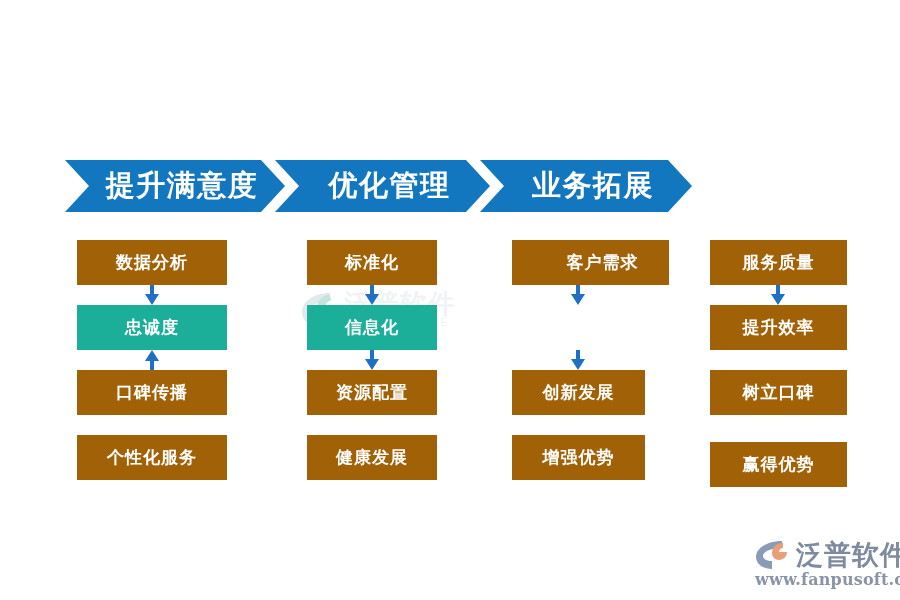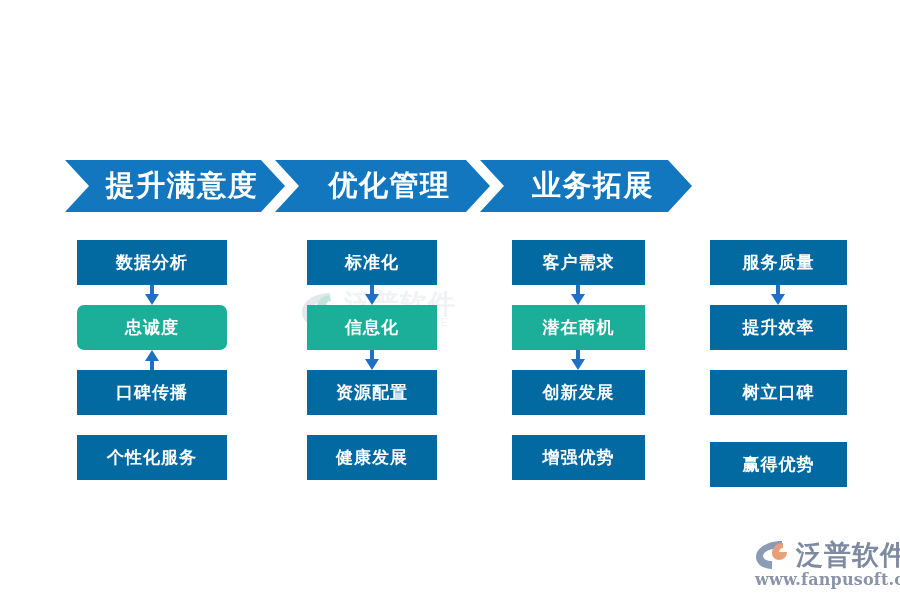--- a/index.html
+++ b/index.html
@@ -106,21 +106,21 @@
     align-items: center;
     justify-content: center;
     color: #ffffff;
     font-family: "DejaVu Serif", "Liberation Serif", serif;
     font-size: 17px;
     font-weight: 700;
     letter-spacing: 1px;
     white-space: nowrap;
     z-index: 4;
   }
-  .node-box.blue { background: #0369a1; }
+  .node-box.blue { background: #a16207; }
   .node-box.teal { background: #1bae99; }
 
   
   .connector {
     position: absolute;
     z-index: 5;
   }
   .connector svg { display: block; }
 
   
@@ -198,21 +198,21 @@
   </div>
 
 
   <div class="node-box blue" style="left:77px; top:240px; width:150px;">数据分析</div>
   <div class="connector" style="left:145px; top:285px;">
     <svg width="14" height="20" viewBox="0 0 14 20">
       <rect x="5" y="0" width="4" height="11" fill="#1f6fc4"></rect>
       <polygon points="0,9 14,9 7,20" fill="#1f6fc4"></polygon>
     </svg>
   </div>
-  <div class="node-box teal" style="left:77px; top:305px; width:150px;border-radius:7px;">忠诚度</div>
+  <div class="node-box teal" style="left:77px; top:305px; width:150px;">忠诚度</div>
   <div class="connector" style="left:145px; top:350px;">
     <svg width="14" height="20" viewBox="0 0 14 20">
       <rect x="5" y="9" width="4" height="11" fill="#1f6fc4"></rect>
       <polygon points="0,11 14,11 7,0" fill="#1f6fc4"></polygon>
     </svg>
   </div>
   <div class="node-box blue" style="left:77px; top:370px; width:150px;">口碑传播</div>
   <div class="node-box blue" style="left:77px; top:435px; width:150px;">个性化服务</div>
 
   <div class="node-box blue" style="left:307px; top:240px; width:130px;">标准化</div>
@@ -225,28 +225,27 @@
   <div class="node-box teal" style="left:307px; top:305px; width:130px;">信息化</div>
   <div class="connector" style="left:365px; top:350px;">
     <svg width="14" height="20" viewBox="0 0 14 20">
       <rect x="5" y="0" width="4" height="11" fill="#1f6fc4"></rect>
       <polygon points="0,9 14,9 7,20" fill="#1f6fc4"></polygon>
     </svg>
   </div>
   <div class="node-box blue" style="left:307px; top:370px; width:130px;">资源配置</div>
   <div class="node-box blue" style="left:307px; top:435px; width:130px;">健康发展</div>
 
-  <div class="node-box blue" style="left:512px; top:240px; width:133px;">客户需求</div>
+  <div class="node-box blue" style="left:512px; top:240px; width:133px;padding-left:24px;">客户需求</div>
   <div class="connector" style="left:571px; top:285px;">
     <svg width="14" height="20" viewBox="0 0 14 20">
       <rect x="5" y="0" width="4" height="11" fill="#1f6fc4"></rect>
       <polygon points="0,9 14,9 7,20" fill="#1f6fc4"></polygon>
     </svg>
   </div>
-  <div class="node-box teal" style="left:512px; top:305px; width:133px;">潜在商机</div>
   <div class="connector" style="left:571px; top:350px;">
     <svg width="14" height="20" viewBox="0 0 14 20">
       <rect x="5" y="0" width="4" height="11" fill="#1f6fc4"></rect>
       <polygon points="0,9 14,9 7,20" fill="#1f6fc4"></polygon>
     </svg>
   </div>
   <div class="node-box blue" style="left:512px; top:370px; width:133px;">创新发展</div>
   <div class="node-box blue" style="left:512px; top:435px; width:133px;">增强优势</div>
 
   <div class="node-box blue" style="left:710px; top:240px; width:137px;text-align:center;">服务质量</div>

